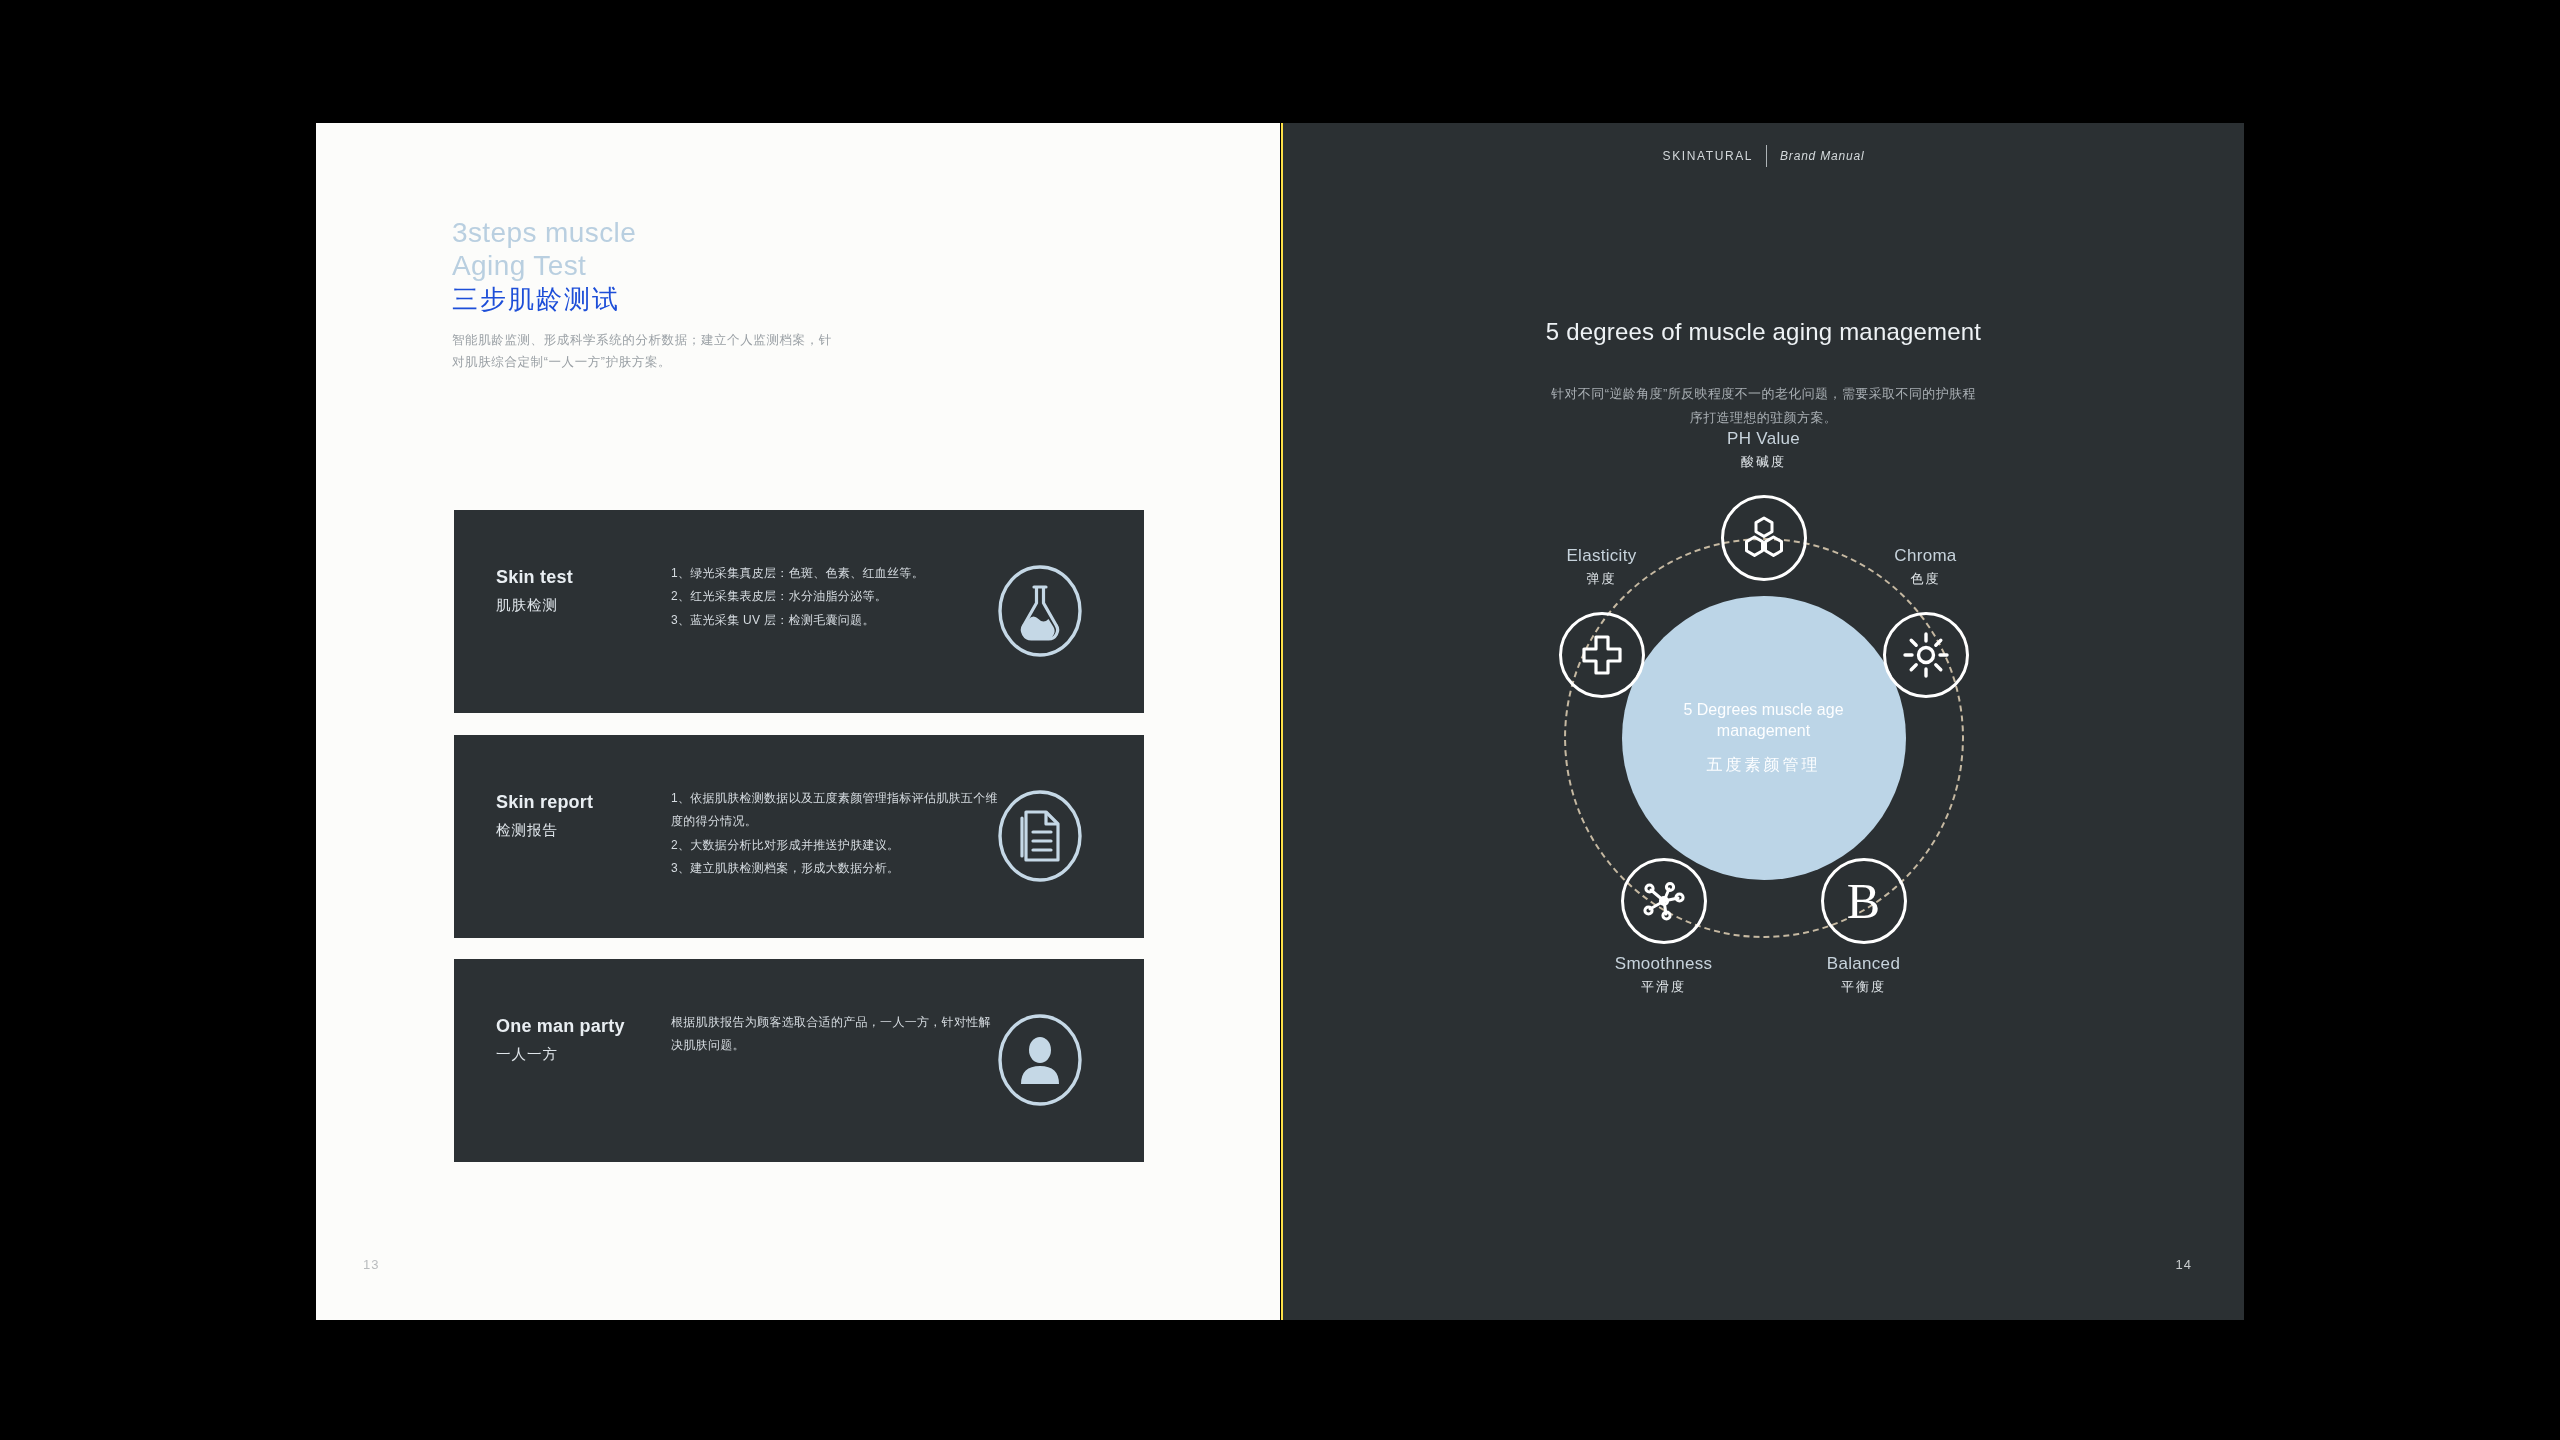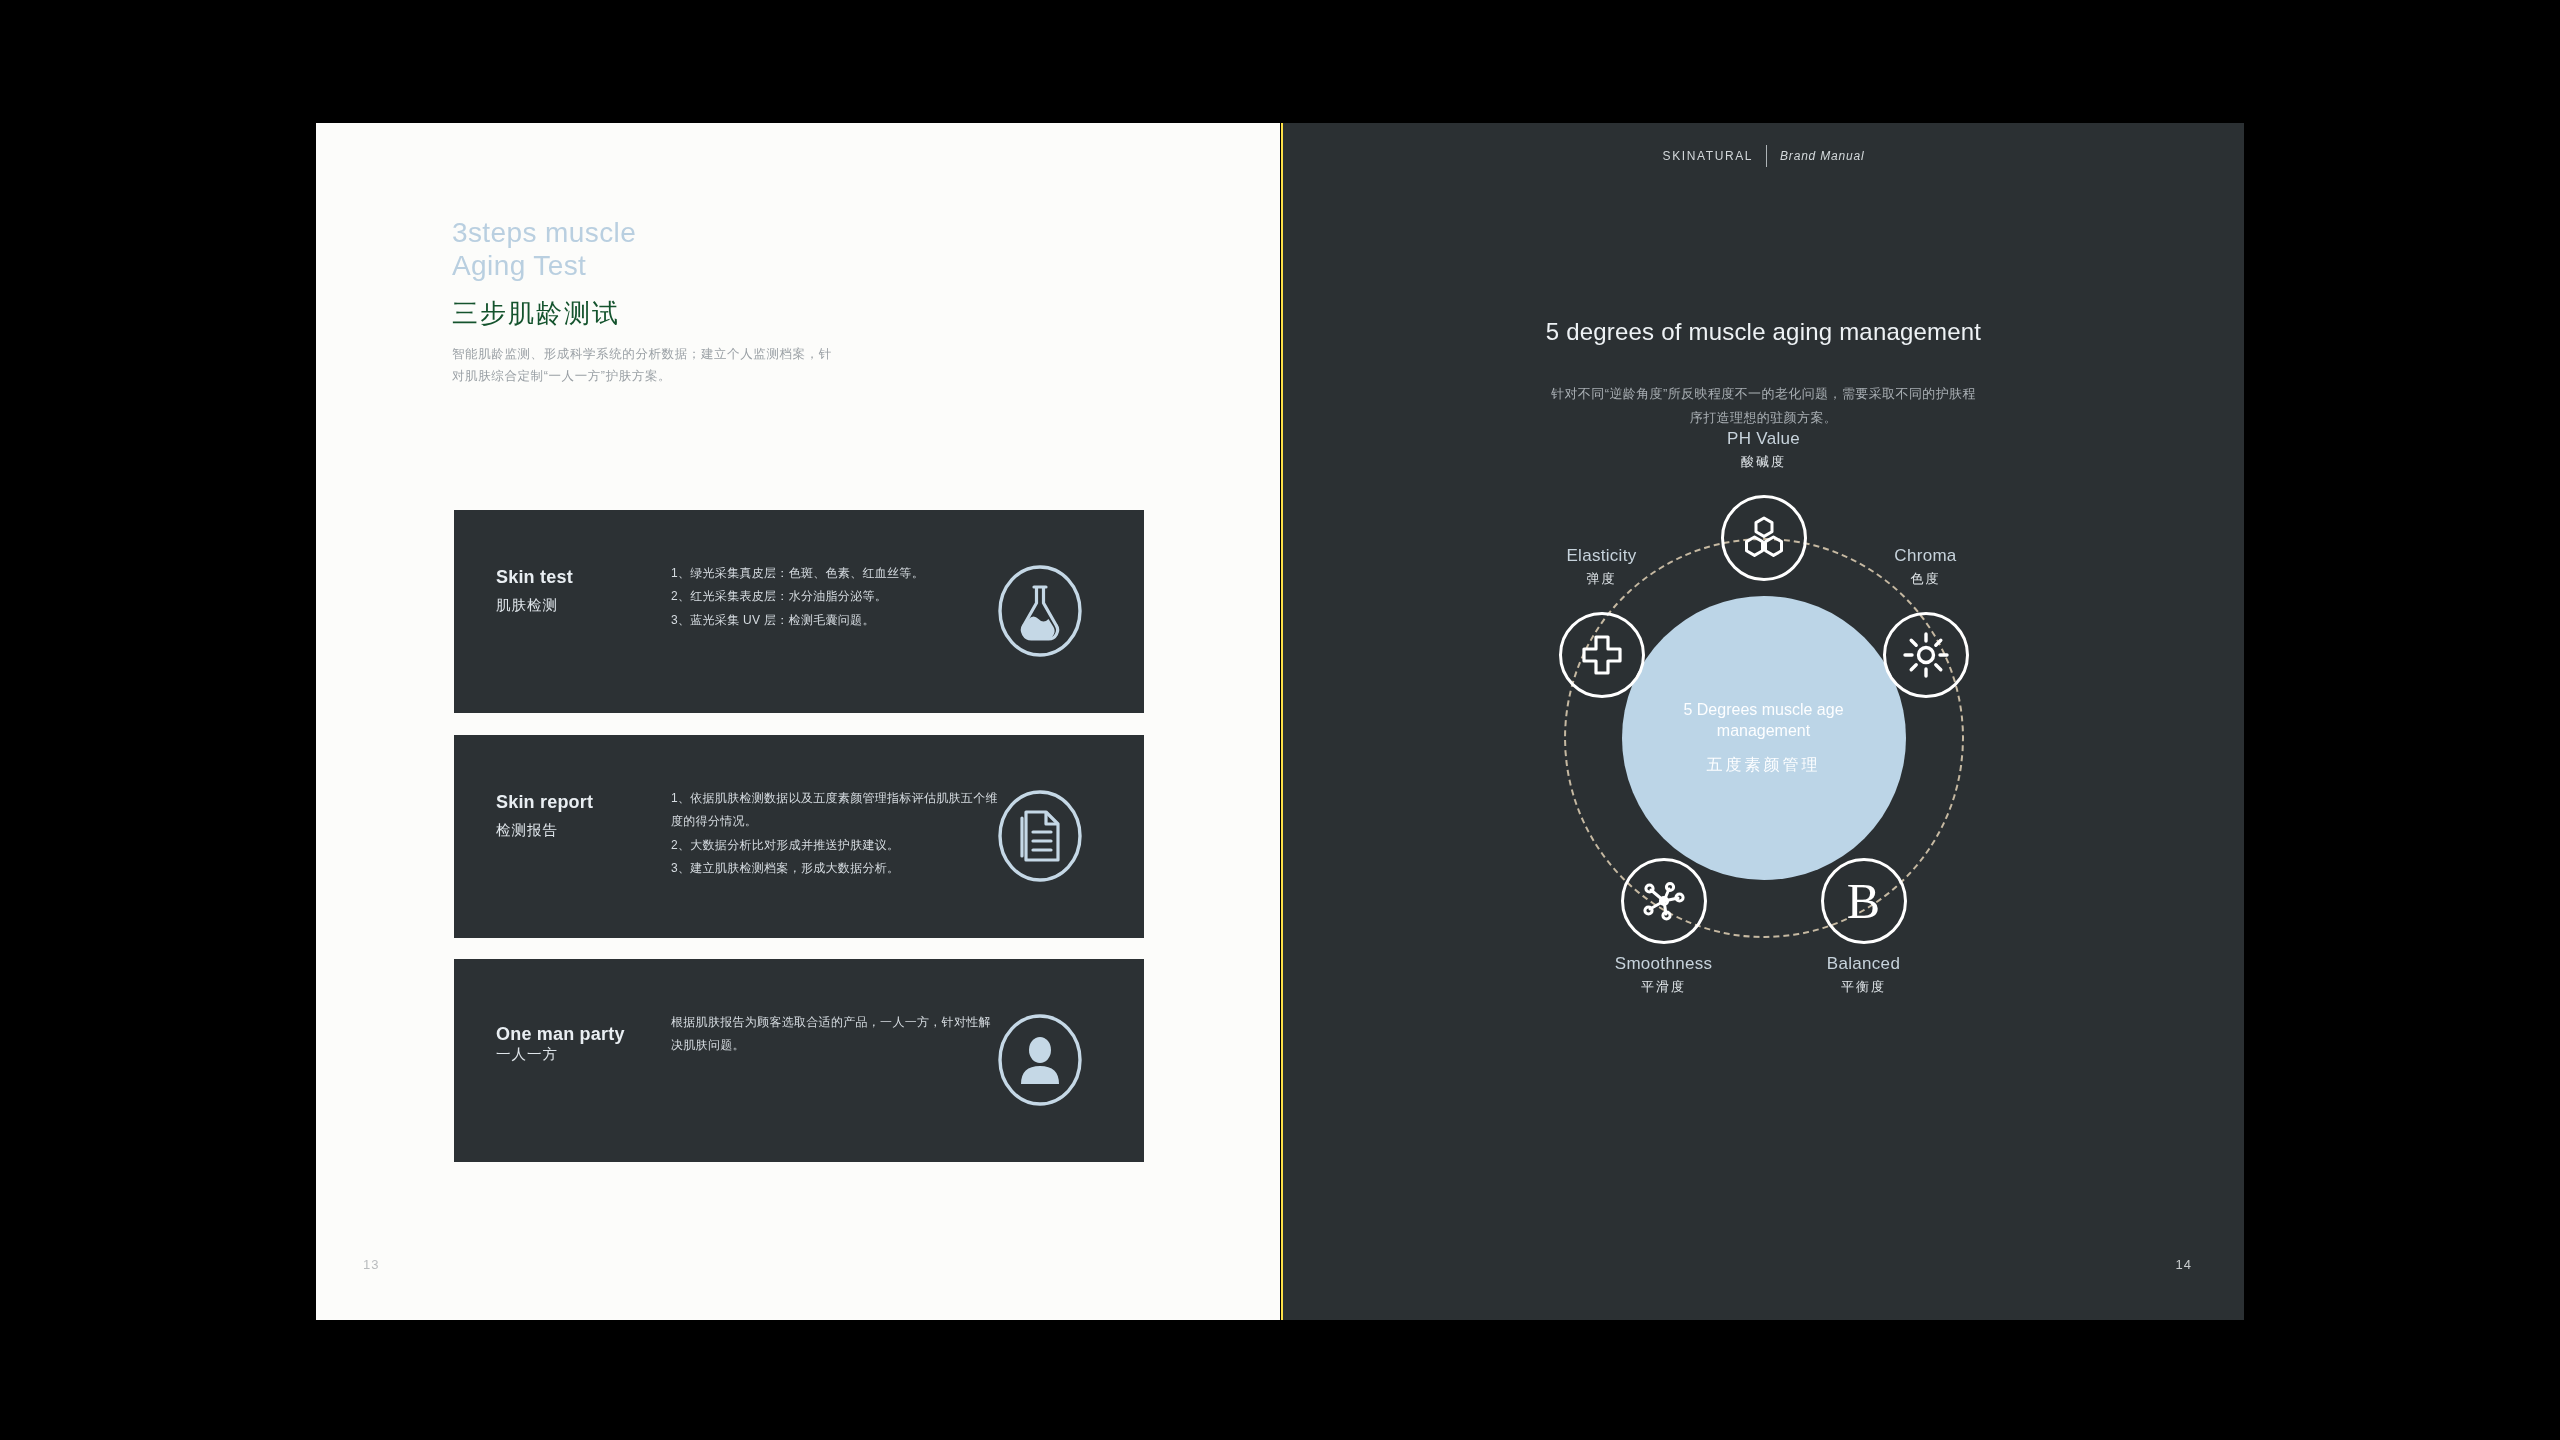--- a/index.html
+++ b/index.html
@@ -10,21 +10,21 @@
   
   #page-left{
     position:absolute;left:316px;top:123px;width:964px;height:1197px;
     background:#fcfcfa;box-sizing:border-box;
   }
   .l-head{position:absolute;left:136px;top:93px;}
   .en-title{
     font-size:28px;line-height:1.18;color:#b9cfe0;font-weight:400;letter-spacing:.4px;
   }
   .cn-title{
-    margin-top:14px;font-size:26px;color:#14532d;letter-spacing:2px;font-weight:400;
+    font-size:26px;color:#1d4ed8;letter-spacing:2px;font-weight:400;
   }
   .cn-sub{
     margin-top:13px;font-size:12.5px;line-height:1.75;color:#9aa0a5;letter-spacing:.6px;max-width:380px;
   }
 
   .card{
     position:absolute;left:138px;width:690px;background:#2c3134;box-sizing:border-box;
   }
   .card .c-en{position:absolute;left:42px;font-size:18px;color:#e9eef2;font-weight:600;letter-spacing:.2px;}
   .card .c-cn{position:absolute;left:42px;font-size:14.5px;color:#dfe5ea;letter-spacing:1px;}
@@ -136,21 +136,21 @@
           <ellipse cx="52" cy="52" rx="40" ry="44" fill="none" stroke="#c5d8e6" stroke-width="3.4"></ellipse>
           <path d="M38 28 h20 l12 12 v36 h-32 z" fill="none" stroke="#c5d8e6" stroke-width="3.2" stroke-linejoin="round"></path>
           <path d="M58 28 v12 h12" fill="none" stroke="#c5d8e6" stroke-width="3.2" stroke-linejoin="round"></path>
           <path d="M45 48 h18 M45 57 h18 M45 66 h18" stroke="#c5d8e6" stroke-width="3.2" stroke-linecap="round"></path>
           <path d="M34 34 v38" stroke="#c5d8e6" stroke-width="3.2" stroke-linecap="round"></path>
         </svg>
       </div>
     </div>
 
     <div class="card" style="top:836px;height:203px;">
-      <div class="c-en" style="top:57px;margin-top:8px;">One man party</div>
+      <div class="c-en" style="top:57px;">One man party</div>
       <div class="c-cn" style="top:86px;">一人一方</div>
       <div class="c-body" style="top:52px;">
         <div>根据肌肤报告为顾客选取合适的产品，一人一方，针对性解决肌肤问题。</div>
       </div>
       <div class="icon-wrap" style="top:49px;">
         <svg width="104" height="104" viewBox="0 0 104 104">
           <ellipse cx="52" cy="52" rx="40" ry="44" fill="none" stroke="#c5d8e6" stroke-width="3.4"></ellipse>
           <ellipse cx="52" cy="42" rx="11" ry="13" fill="#c5d8e6"></ellipse>
           <path d="M33 76 q0 -18 19 -18 q19 0 19 18 z" fill="#c5d8e6"></path>
         </svg>

